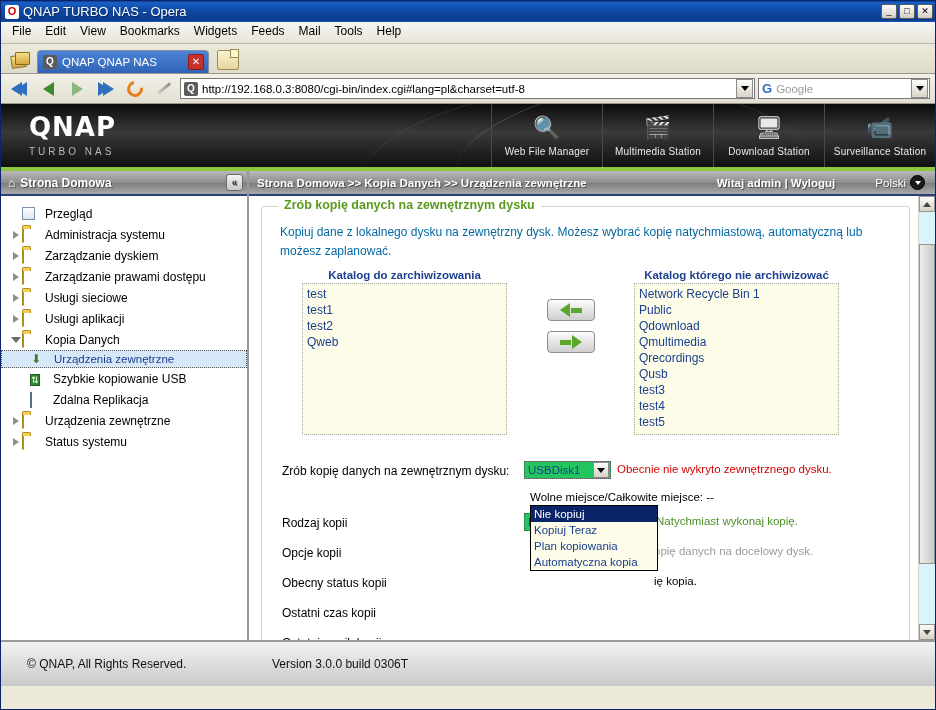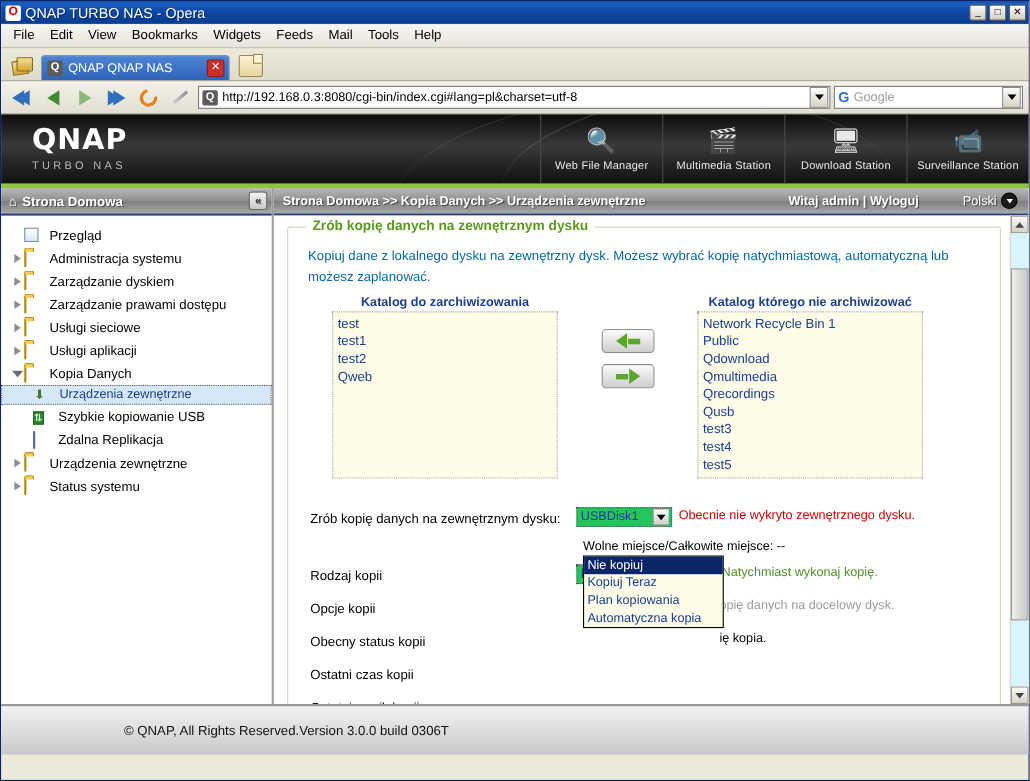--- a/index.html
+++ b/index.html
@@ -383,21 +383,21 @@
   }
 
   
   .footer{
     height:46px;box-sizing:border-box;
     background:linear-gradient(to bottom,#f2f2f2,#c9c9c9);
     border-top:2px solid #9a9a9a;
     display:flex;align-items:center;
     font-size:12px;color:#111;
   }
-  .footer .c1{padding-left:26px;width:245px;text-align:right;}
+  .footer .c1{padding-left:26px;width:245px;}
   .footer .c2{}
 </style>
 </head>
 <body>
 
 <div class="app">
 
   <div class="titlebar">
     <span class="tb-icon">O</span>
     <span class="tb-text">QNAP TURBO NAS - Opera</span>

